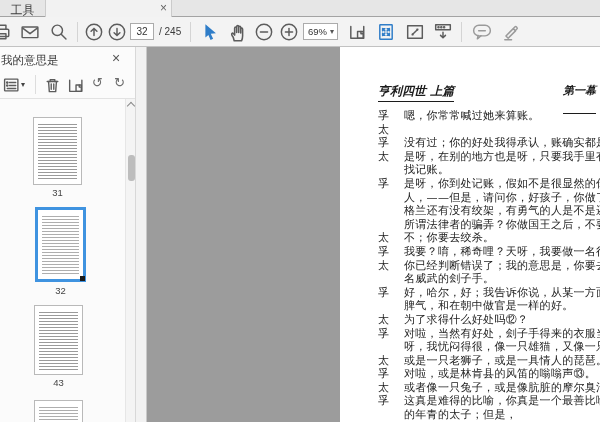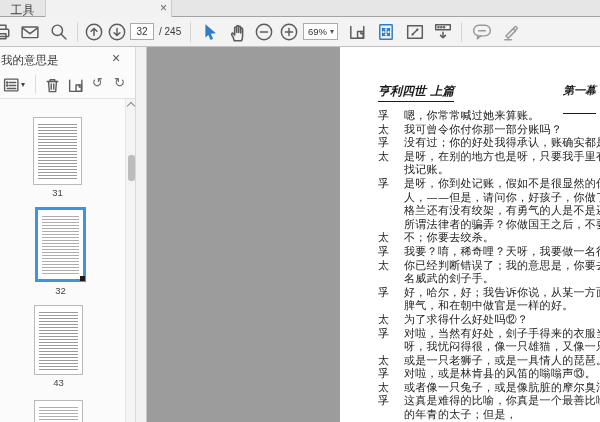--- a/index.html
+++ b/index.html
@@ -265,21 +265,20 @@
       <div class="ph-right">第一幕</div>
       <div class="dialogue">
 
           <div class="dline">
             <span class="dspk">孚</span>
             <span class="dtxt">嗯，你常常喊过她来算账。</span>
           </div>
 
           <div class="dline">
             <span class="dspk">太</span>
-            <span class="dtxt">我可曾令你付你那一部分账吗？</span>
           </div>
 
           <div class="dline">
             <span class="dspk">孚</span>
             <span class="dtxt">没有过；你的好处我得承认，账确实都是你付的。</span>
           </div>
 
           <div class="dline">
             <span class="dspk">太</span>
             <span class="dtxt">是呀，在别的地方也是呀，只要我手里有钱；没钱时</span>

